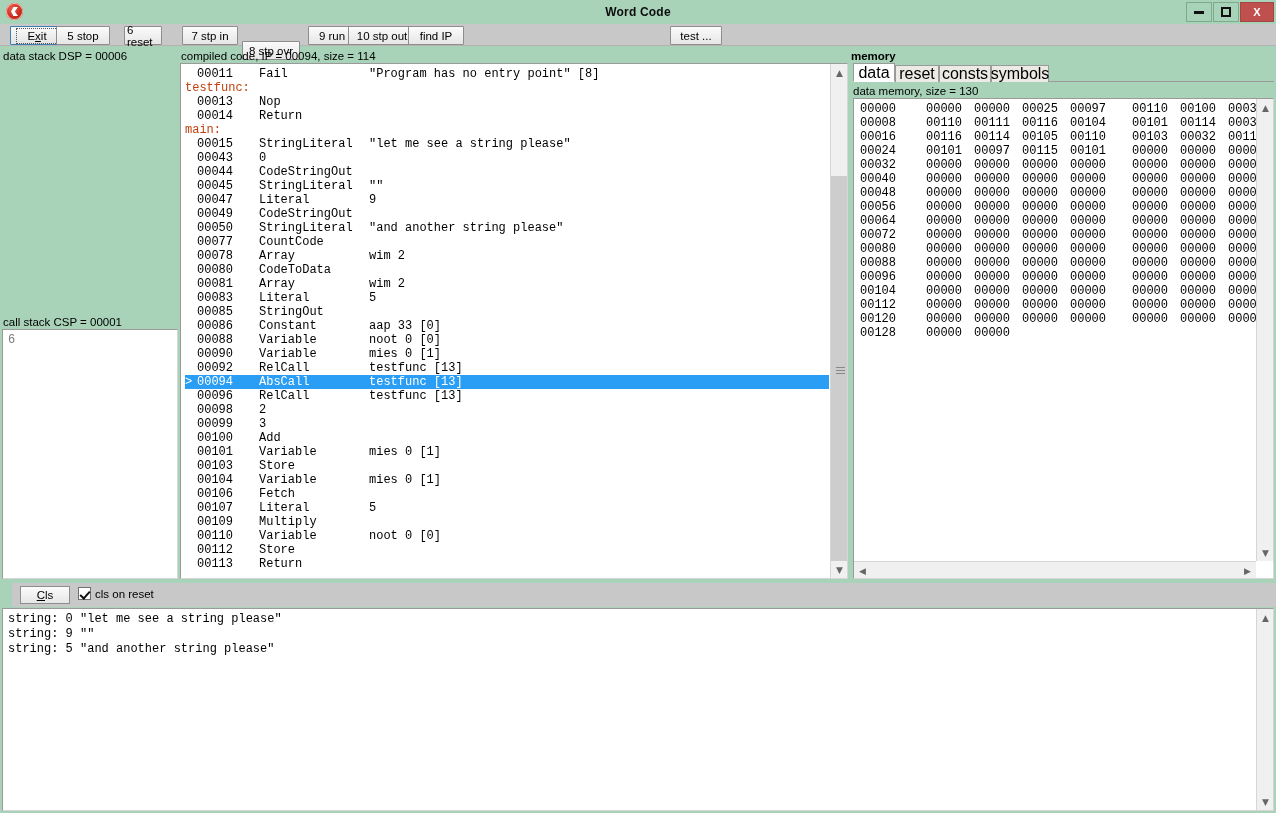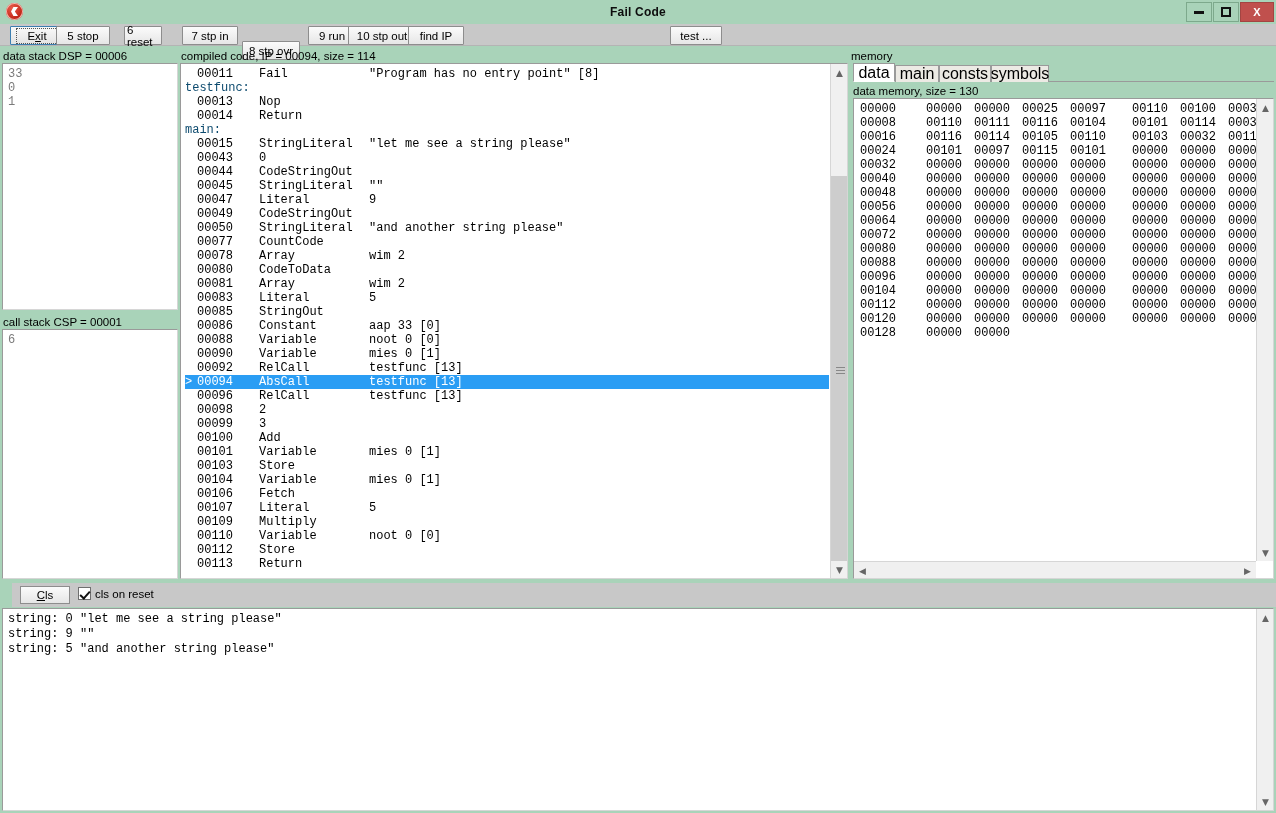--- a/index.html
+++ b/index.html
@@ -183,24 +183,24 @@
   }
   .code-line.selected {
     background: #2a9df4;
     color: #fff;
     width: 644px;
   }
   .c-marker { display: inline-block; width: 12px; }
   .c-addr   { display: inline-block; width: 62px; }
   .c-op     { display: inline-block; width: 110px; }
   .c-arg    { display: inline-block; }
-  .code-label { color: #0c4a6e; text-align: center; }
-
-  
-  #memory-caption { left: 851px; top: 50px; }
+  .code-label { color: #c2410c; text-align: center; }
+
+  
+  #memory-caption { left: 851px; top: 50px; font-weight: bold; }
   .tabstrip {
     position: absolute;
     left: 853px; top: 63px;
     width: 421px; height: 19px;
     border-bottom: 1px solid #9a9a9a;
     box-sizing: border-box;
   }
   .tab {
     position: absolute;
     top: 2px;
@@ -337,21 +337,21 @@
   }
   .console-text div { height: 15px; }
 </style>
 </head>
 <body>
 
 <div class="app-window">
 
   <div class="titlebar">
     <div class="app-icon"></div>
-    <div class="titlebar-text">Fail Code</div>
+    <div class="titlebar-text">Word Code</div>
     <div class="winbtns">
       <div class="winbtn">
           <span class="min-glyph"></span>
         </div>
       <div class="winbtn">
           <span class="max-glyph"></span>
         </div>
       <div class="winbtn close">X</div>
     </div>
   </div>
@@ -380,23 +380,20 @@
       </div>
       <div class="tbtn" style="left: 408px; width: 56px;">
         <span class="">find IP</span>
       </div>
       <div class="tbtn" style="left: 670px; width: 52px;">
         <span class="">test ...</span>
       </div>
     </div>
 
   <div class="panel-caption" id="data-stack-caption">data stack DSP = 00006</div>
-  <div class="sunken" id="data-stack-box">
-    <div class="mono stack-list" id="data-stack-values"><div>33</div><div>0</div><div>1</div></div>
-  </div>
 
   <div class="panel-caption" id="call-stack-caption">call stack CSP = 00001</div>
   <div class="sunken" id="call-stack-box">
     <div class="mono stack-list" id="call-stack-values"><div>6</div></div>
   </div>
 
   <div class="panel-caption" id="code-caption">compiled code, IP = 00094, size = 114</div>
   <div class="sunken" id="code-box">
     <div class="code-scroll-area">
       <div class="mono code-lines" id="code-lines"><div class="code-line"><span class="c-marker"> </span><span class="c-addr">00011</span><span class="c-op">Fail</span><span class="c-arg">"Program has no entry point" [8]</span></div><div class="code-line"><span class="code-label">testfunc:</span></div><div class="code-line"><span class="c-marker"> </span><span class="c-addr">00013</span><span class="c-op">Nop</span><span class="c-arg"></span></div><div class="code-line"><span class="c-marker"> </span><span class="c-addr">00014</span><span class="c-op">Return</span><span class="c-arg"></span></div><div class="code-line"><span class="code-label">main:</span></div><div class="code-line"><span class="c-marker"> </span><span class="c-addr">00015</span><span class="c-op">StringLiteral</span><span class="c-arg">"let me see a string please"</span></div><div class="code-line"><span class="c-marker"> </span><span class="c-addr">00043</span><span class="c-op">0</span><span class="c-arg"></span></div><div class="code-line"><span class="c-marker"> </span><span class="c-addr">00044</span><span class="c-op">CodeStringOut</span><span class="c-arg"></span></div><div class="code-line"><span class="c-marker"> </span><span class="c-addr">00045</span><span class="c-op">StringLiteral</span><span class="c-arg">""</span></div><div class="code-line"><span class="c-marker"> </span><span class="c-addr">00047</span><span class="c-op">Literal</span><span class="c-arg">9</span></div><div class="code-line"><span class="c-marker"> </span><span class="c-addr">00049</span><span class="c-op">CodeStringOut</span><span class="c-arg"></span></div><div class="code-line"><span class="c-marker"> </span><span class="c-addr">00050</span><span class="c-op">StringLiteral</span><span class="c-arg">"and another string please"</span></div><div class="code-line"><span class="c-marker"> </span><span class="c-addr">00077</span><span class="c-op">CountCode</span><span class="c-arg"></span></div><div class="code-line"><span class="c-marker"> </span><span class="c-addr">00078</span><span class="c-op">Array</span><span class="c-arg">wim 2</span></div><div class="code-line"><span class="c-marker"> </span><span class="c-addr">00080</span><span class="c-op">CodeToData</span><span class="c-arg"></span></div><div class="code-line"><span class="c-marker"> </span><span class="c-addr">00081</span><span class="c-op">Array</span><span class="c-arg">wim 2</span></div><div class="code-line"><span class="c-marker"> </span><span class="c-addr">00083</span><span class="c-op">Literal</span><span class="c-arg">5</span></div><div class="code-line"><span class="c-marker"> </span><span class="c-addr">00085</span><span class="c-op">StringOut</span><span class="c-arg"></span></div><div class="code-line"><span class="c-marker"> </span><span class="c-addr">00086</span><span class="c-op">Constant</span><span class="c-arg">aap 33 [0]</span></div><div class="code-line"><span class="c-marker"> </span><span class="c-addr">00088</span><span class="c-op">Variable</span><span class="c-arg">noot 0 [0]</span></div><div class="code-line"><span class="c-marker"> </span><span class="c-addr">00090</span><span class="c-op">Variable</span><span class="c-arg">mies 0 [1]</span></div><div class="code-line"><span class="c-marker"> </span><span class="c-addr">00092</span><span class="c-op">RelCall</span><span class="c-arg">testfunc [13]</span></div><div class="code-line selected"><span class="c-marker">&gt;</span><span class="c-addr">00094</span><span class="c-op">AbsCall</span><span class="c-arg">testfunc [13]</span></div><div class="code-line"><span class="c-marker"> </span><span class="c-addr">00096</span><span class="c-op">RelCall</span><span class="c-arg">testfunc [13]</span></div><div class="code-line"><span class="c-marker"> </span><span class="c-addr">00098</span><span class="c-op">2</span><span class="c-arg"></span></div><div class="code-line"><span class="c-marker"> </span><span class="c-addr">00099</span><span class="c-op">3</span><span class="c-arg"></span></div><div class="code-line"><span class="c-marker"> </span><span class="c-addr">00100</span><span class="c-op">Add</span><span class="c-arg"></span></div><div class="code-line"><span class="c-marker"> </span><span class="c-addr">00101</span><span class="c-op">Variable</span><span class="c-arg">mies 0 [1]</span></div><div class="code-line"><span class="c-marker"> </span><span class="c-addr">00103</span><span class="c-op">Store</span><span class="c-arg"></span></div><div class="code-line"><span class="c-marker"> </span><span class="c-addr">00104</span><span class="c-op">Variable</span><span class="c-arg">mies 0 [1]</span></div><div class="code-line"><span class="c-marker"> </span><span class="c-addr">00106</span><span class="c-op">Fetch</span><span class="c-arg"></span></div><div class="code-line"><span class="c-marker"> </span><span class="c-addr">00107</span><span class="c-op">Literal</span><span class="c-arg">5</span></div><div class="code-line"><span class="c-marker"> </span><span class="c-addr">00109</span><span class="c-op">Multiply</span><span class="c-arg"></span></div><div class="code-line"><span class="c-marker"> </span><span class="c-addr">00110</span><span class="c-op">Variable</span><span class="c-arg">noot 0 [0]</span></div><div class="code-line"><span class="c-marker"> </span><span class="c-addr">00112</span><span class="c-op">Store</span><span class="c-arg"></span></div><div class="code-line"><span class="c-marker"> </span><span class="c-addr">00113</span><span class="c-op">Return</span><span class="c-arg"></span></div></div>
@@ -410,21 +407,21 @@
       <div class="sb-arrow" style="bottom:0;">▼</div>
     </div>
   </div>
 
   <div class="panel-caption" id="memory-caption">memory</div>
   <div class="tabstrip" id="memory-tabs">
       <div class="tab active" style="left: 0px; width: 42px;">
         <span>data</span>
       </div>
       <div class="tab" style="left: 42px; width: 44px;">
-        <span>main</span>
+        <span>reset</span>
       </div>
       <div class="tab" style="left: 86px; width: 52px;">
         <span>consts</span>
       </div>
       <div class="tab" style="left: 138px; width: 58px; text-align: right;">
         <span>symbols</span>
       </div>
     </div>
   <div class="panel-caption" id="memory-size-caption">data memory, size = 130</div>
   <div class="sunken" id="memory-box">

